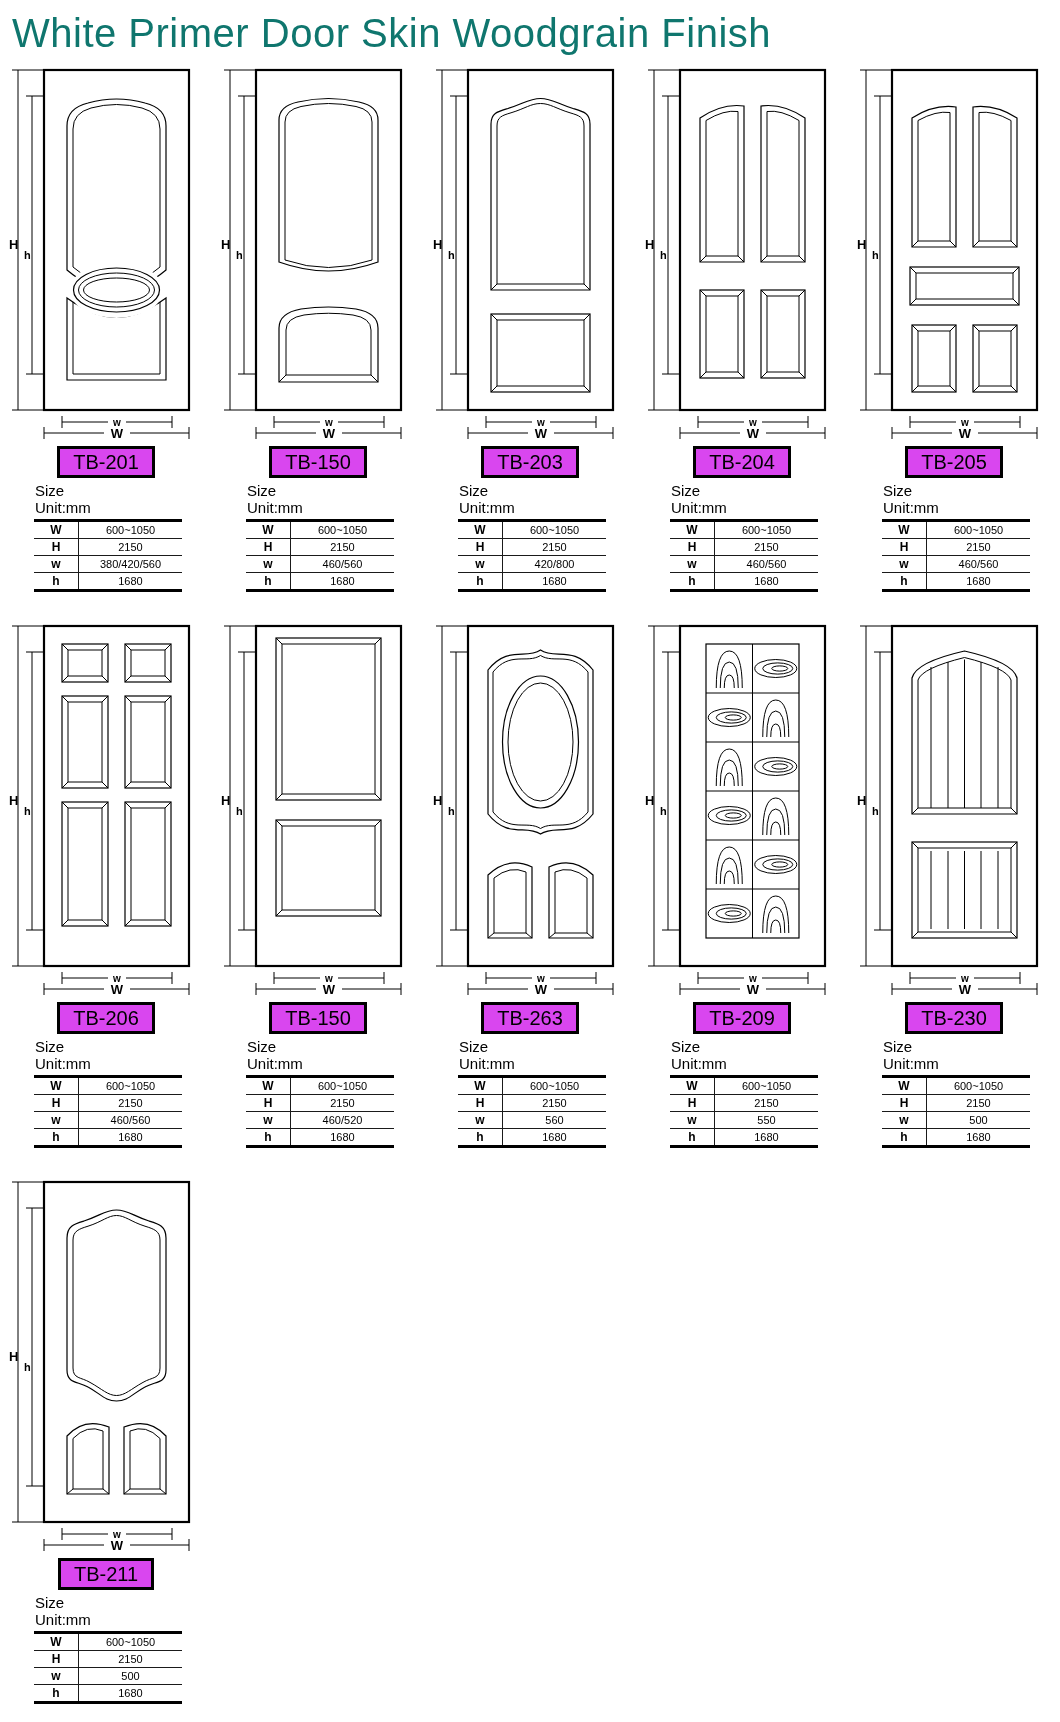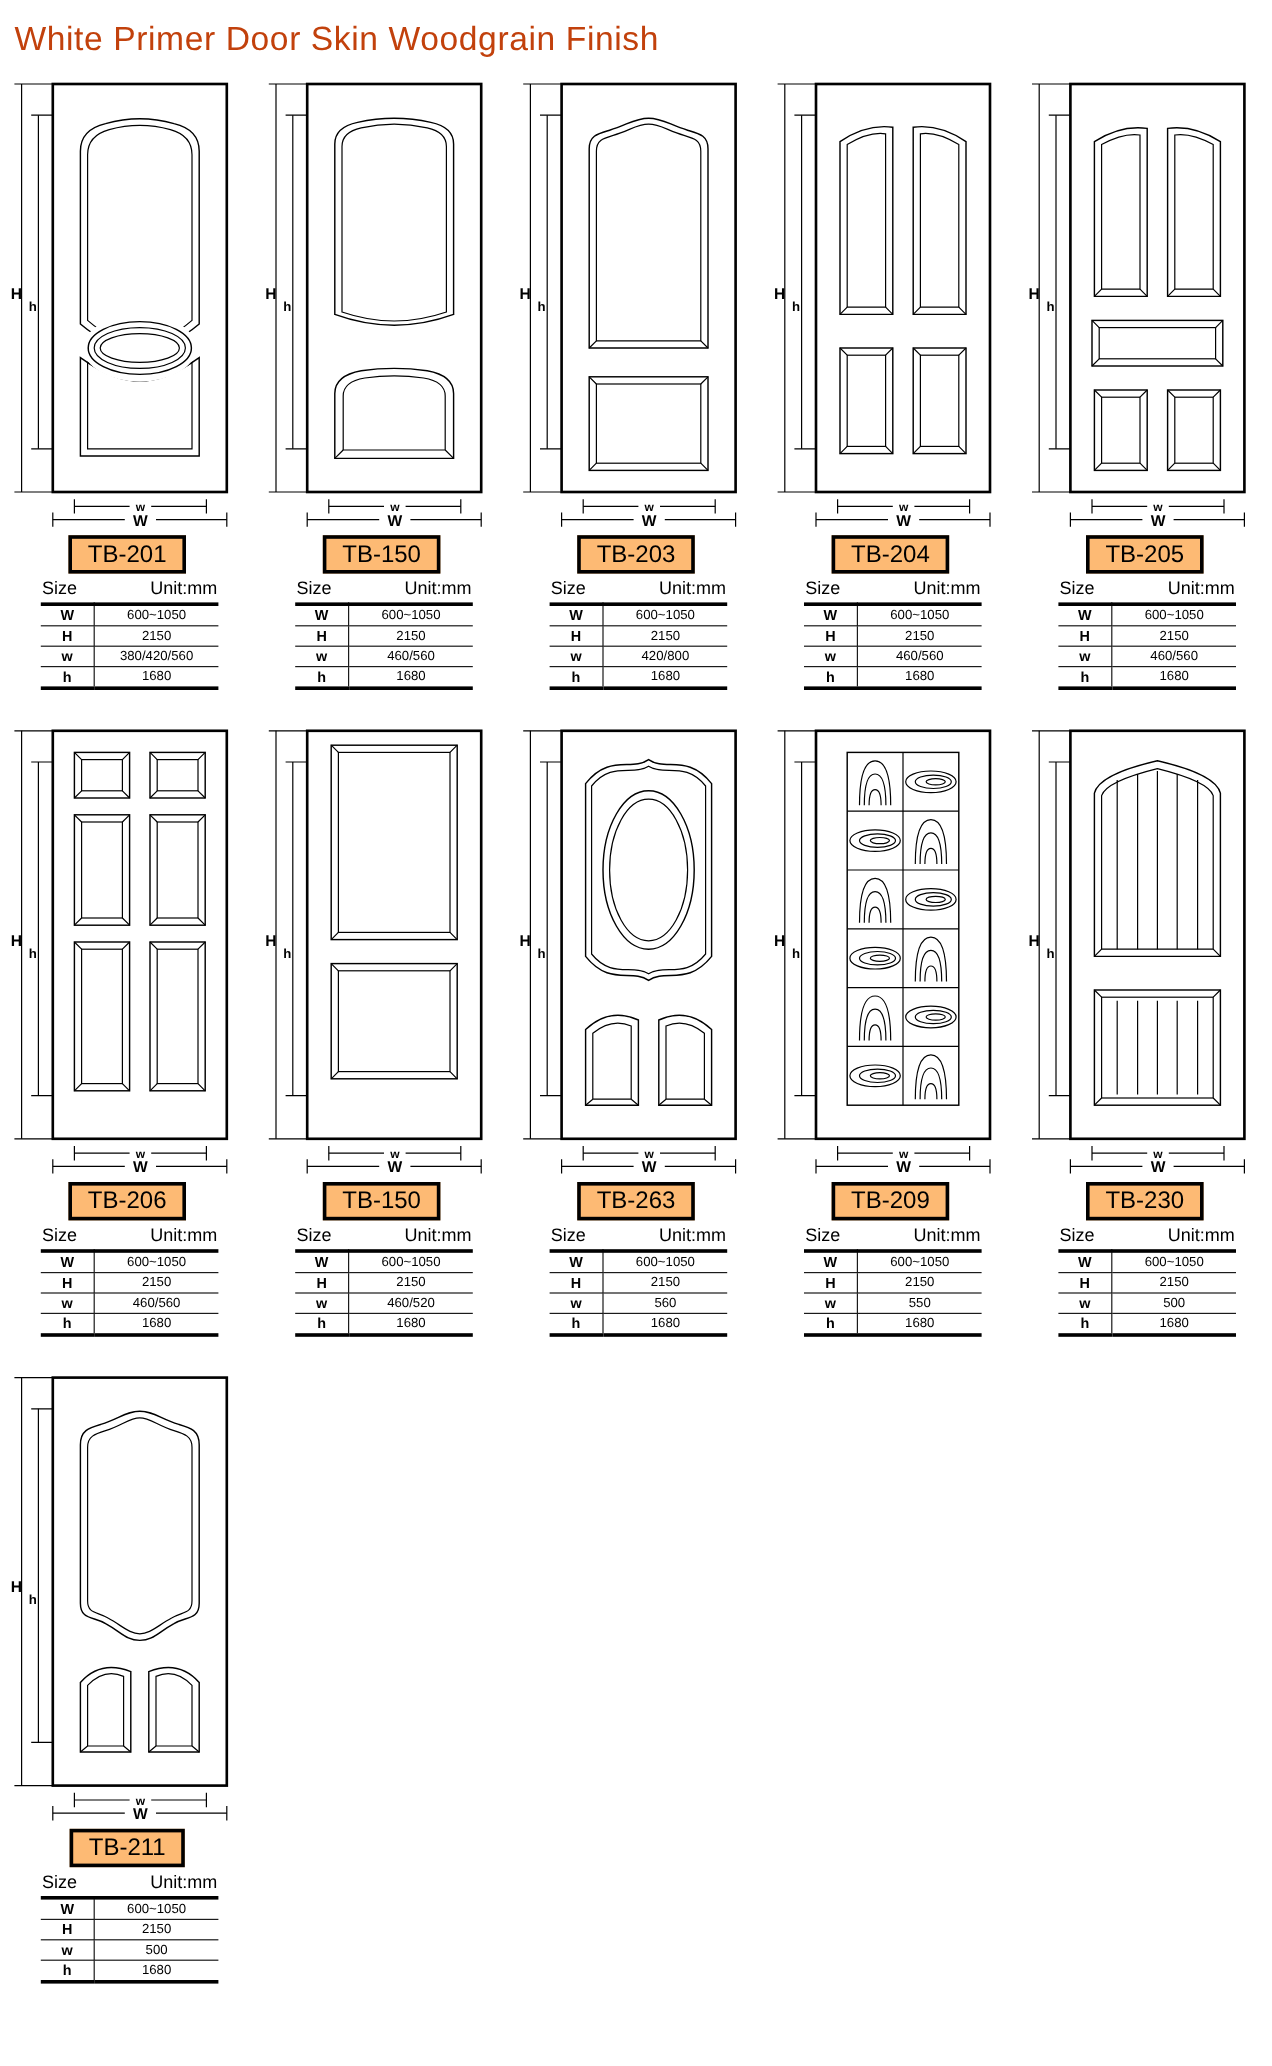--- a/index.html
+++ b/index.html
@@ -2,40 +2,40 @@
 <html><head>
 <meta charset="utf-8">
 <style>
   html,body{margin:0;padding:0;}
   body{
     width:1060px;height:1722px;background:#ffffff;
     font-family:"Liberation Sans",sans-serif;color:#000;
     position:relative;overflow:hidden;
   }
   .page-title{
-    margin:16px 0 0 12px;font-size:28px;line-height:34px;
-    color:#c2410c;font-weight:normal;letter-spacing:.5px;
+    margin:16px 0 0 12px;font-size:40px;line-height:34px;
+    color:#0f766e;font-weight:normal;letter-spacing:.5px;
   }
   .catalog{margin-top:12px;}
   .row{display:flex;width:1060px;margin-bottom:26px;}
   .cell{width:212px;flex:0 0 212px;}
   svg.drawing{display:block;width:204px;height:380px;margin:0 auto;font-family:"Liberation Sans",sans-serif;}
   svg .ln{stroke:#000;stroke-width:1;fill:none;}
   svg .door{fill:#fff;stroke:#000;stroke-width:2.2;}
   svg .panel{fill:none;stroke:#000;stroke-width:1.2;}
   svg .panel-in{fill:none;stroke:#000;stroke-width:1;}
   svg .mask{fill:#fff;stroke:none;}
   svg text{fill:#000;}
   .model-box{
     width:fit-content;margin:4px auto 3px;border:3px solid #000;
-    padding:1px 13px;font-size:20px;line-height:24px;background:#fdba74;
+    padding:1px 13px;font-size:20px;line-height:24px;background:#d946ef;
   }
   .spec{width:148px;margin-left:34px;}
   .spec-head{display:flex;justify-content:space-between;align-items:flex-start;
-    font-size:15px;padding:1px 1px 3px 1px;}
+    font-size:15px;padding:1px 1px 3px 1px;flex-direction:column;}
   table.spec-table{width:100%;border-collapse:collapse;border-top:3px solid #000;}
   table.spec-table td{border-bottom:1.3px solid #1a1a1a;padding:1px 2px;height:13px;}
   table.spec-table tr:last-child td{border-bottom:3px solid #000;}
   td.lab{width:40px;text-align:center;border-right:1.4px solid #1a1a1a;
     font-weight:bold;font-size:12px;}
   td.val{text-align:center;font-size:11px;}
 </style>
 </head>
 <body>
 

